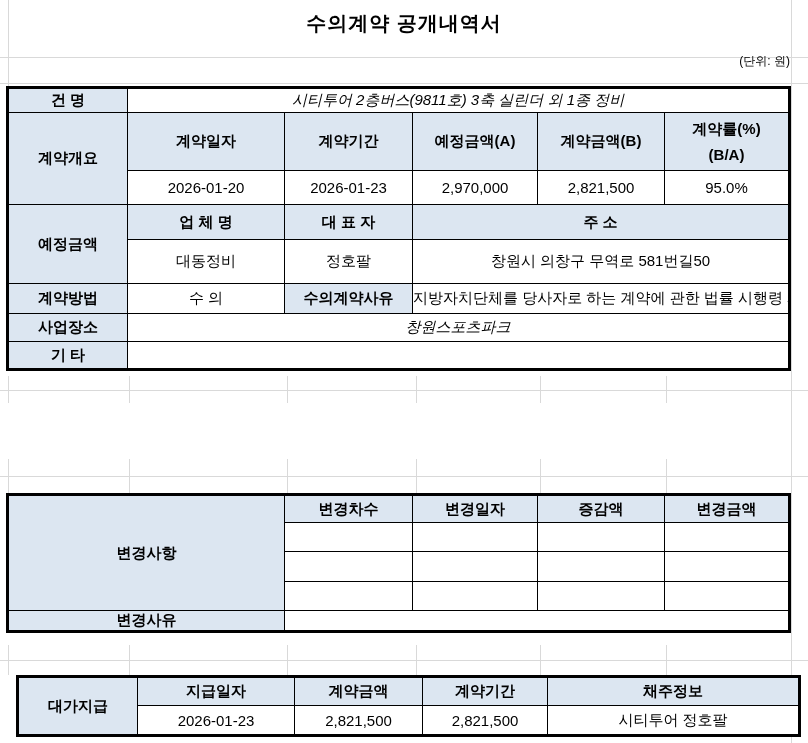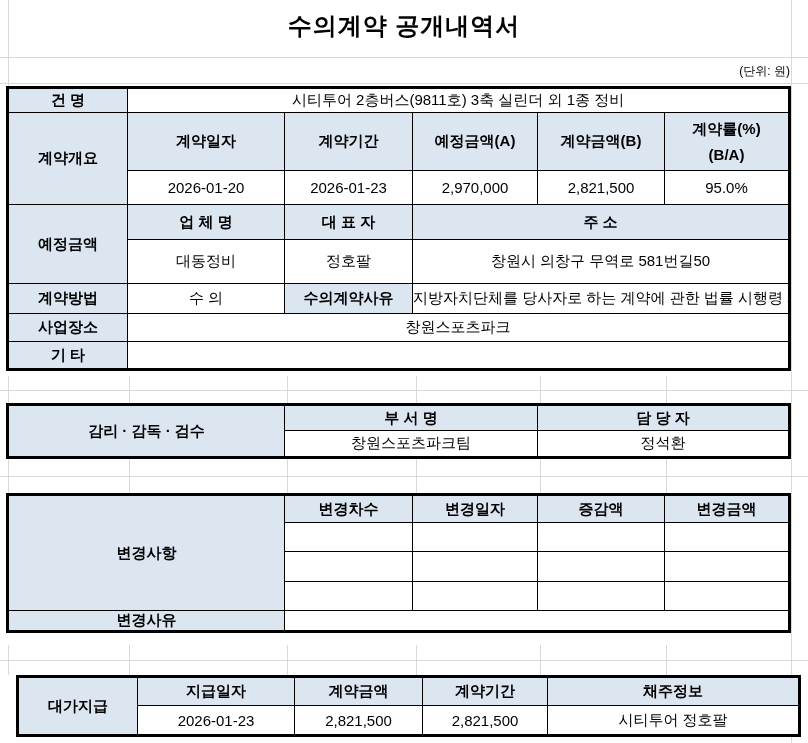--- a/index.html
+++ b/index.html
@@ -11,42 +11,42 @@
   }
   .page { position:relative; width:808px; height:743px; background:#fff; overflow:hidden; }
 
   
   .gl { position:absolute; background:#d9d9d9; }
   .glh { height:1px; left:0; width:808px; }
   .glv { width:1px; }
 
   .title {
     position:absolute; top:10px; left:0; width:808px;
-    text-align:center; font-size:24px; font-weight:bold; letter-spacing:1px;
+    text-align:center; font-size:20px; font-weight:bold; letter-spacing:1px;
   }
   .unit {
-    position:absolute; top:63px; right:18px;
+    position:absolute; top:53px; right:18px;
     font-size:12px; text-align:right;
   }
 
   table.t {
     position:absolute; border-collapse:collapse; table-layout:fixed;
     border:3px solid #000; background:#fff;
   }
   table.t td {
     border:1px solid #000;
     text-align:center; vertical-align:middle;
     font-size:15px; overflow:hidden; padding:0;
   }
   td.lbl, td.hdr {
     background:#dce6f1; font-weight:bold; font-size:13px;
   }
   td.b2 { border-bottom:2px solid #000; }
   td.r2 { border-right:2px solid #000; }
-  td.left { text-align:left; padding-left:30px; }
+  td.left { text-align:left; padding-left:30px;font-style:italic; }
   td.small { font-size:11.5px; white-space:nowrap; }
   .rate div { line-height:26px; }
 </style>
 </head>
 <body>
 
 <div class="page">
 
   <div>
     <div class="gl glh" style="top:57px"></div>
@@ -132,38 +132,20 @@
       <td class="lbl r2 b2">사업장소</td>
       <td class="left b2" colspan="5">창원스포츠파크</td>
     </tr>
     <tr style="height:28px">
       <td class="lbl r2">기 타</td>
       <td class="left" colspan="5"></td>
     </tr>
   </tbody>
     </table>
 
-  <table class="t" style="left:6px;top:403px;width:785px">
-    <colgroup>
-      <col style="width:277px">
-        <col style="width:253px">
-        <col style="width:252px">
-    </colgroup>
-    <tbody>
-        <tr style="height:26px">
-      <td class="lbl r2" rowspan="2">감리 · 감독 · 검수</td>
-      <td class="hdr">부 서 명</td>
-      <td class="hdr">담 당 자</td>
-    </tr>
-    <tr style="height:27px">
-      <td>창원스포츠파크팀</td>
-      <td>정석환</td>
-    </tr>
-  </tbody>
-    </table>
 
   <table class="t" style="left:6px;top:493px;width:785px">
     <colgroup>
       <col style="width:277px">
         <col style="width:128px">
         <col style="width:125px">
       <col style="width:127px">
         <col style="width:125px">
     </colgroup>
     <tbody>

